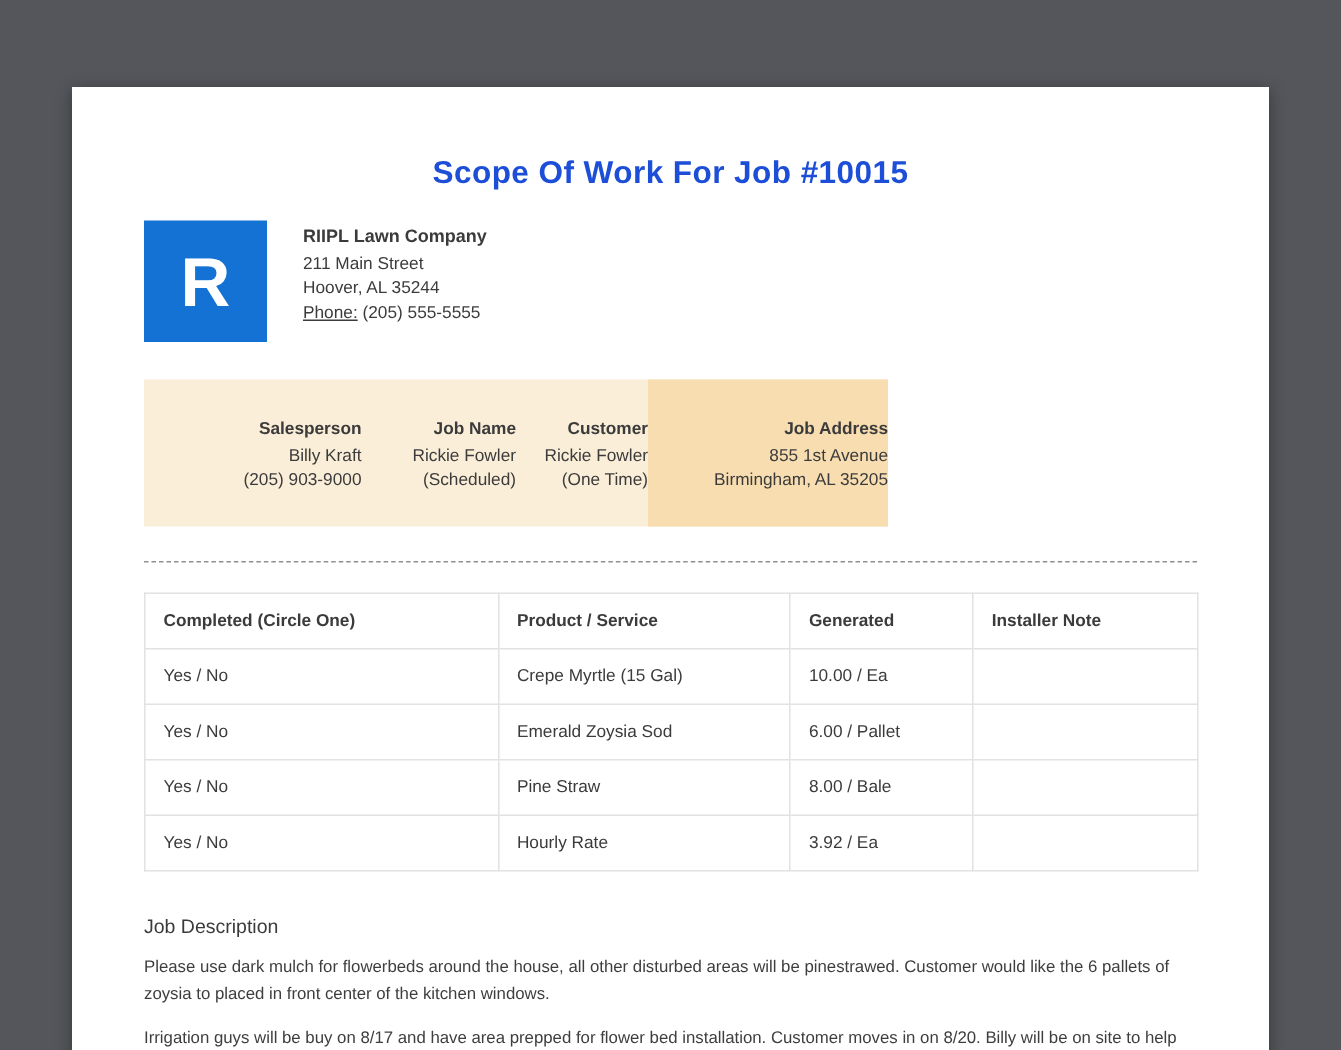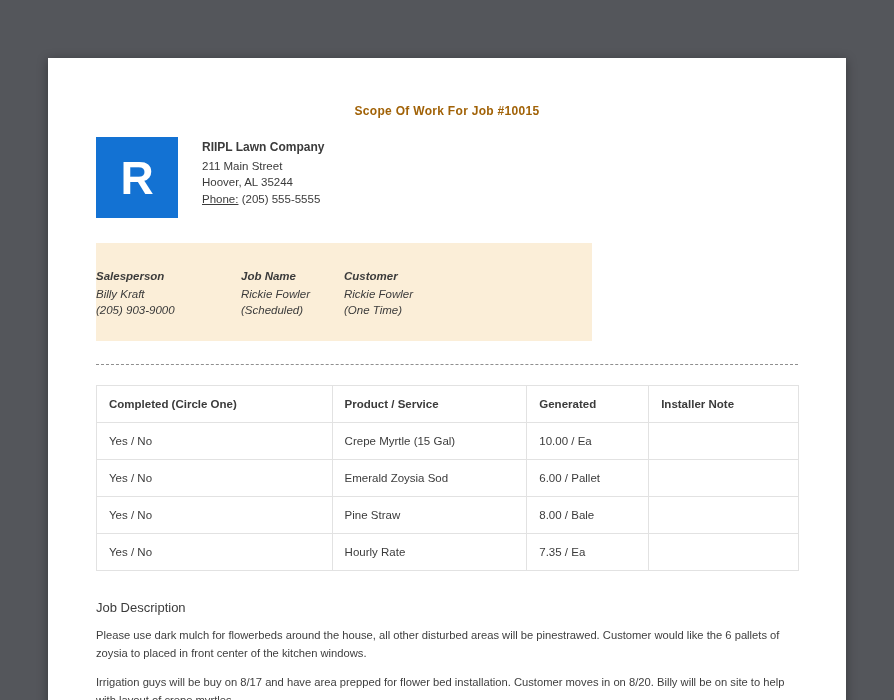--- a/index.html
+++ b/index.html
@@ -14,23 +14,23 @@
   .page {
     position:absolute; left:48px; top:58px;
     width:798px; height:760px;
     background: var(--page, #ffffff);
     padding:0 48px;
     box-shadow:0 2px 10px rgba(0,0,0,0.35);
   }
   .title {
     margin-top:46px;
     text-align:center;
-    font-size:12px;
+    font-size:21px;
     font-weight:600;
-    color:#a16207;
+    color:#1d4ed8;
     letter-spacing:0.3px;
   }
   .header-row { display:flex; margin-top:19px; }
   .logo {
     width:82px; height:81px; flex:0 0 82px;
     background: var(--logo-blue, #1372d3);
     color:#ffffff;
     display:flex; align-items:center; justify-content:center;
     font-size:46px; font-weight:bold;
   }
@@ -41,21 +41,21 @@
   .meta .label { font-weight:bold; font-size:12px; }
   .meta .gap { margin-top:12px; }
 
   .summary {
     margin-top:25px;
     display:flex;
     height:98px;
     width:496px;
     background: var(--summary-bg, #fbeed8);
   }
-  .sum-col { text-align:left; padding-top:25px; font-size:11.5px; line-height:16px;font-style:italic; }
+  .sum-col { text-align:right; padding-top:25px; font-size:11.5px; line-height:16px; }
   .sum-col .label { font-weight:bold; margin-bottom:2px; }
   .sum-col.highlight { background: var(--summary-highlight, #f8ddb0); }
   .w0 { width:145px; } .w1 { width:103px; } .w2 { width:88px; } .w3 { width:160px; }
 
   .divider { margin-top:23px; border-top:1px dashed #8f8f8f; height:0; }
 
   table.work {
     margin-top:20px;
     border-collapse:collapse;
     width:703px;
@@ -108,20 +108,25 @@
     <div class="sum-col w1">
       <div class="label">Job Name</div>
       <div>Rickie Fowler</div>
       <div>(Scheduled)</div>
     </div>
     <div class="sum-col w2">
       <div class="label">Customer</div>
       <div>Rickie Fowler</div>
       <div>(One Time)</div>
     </div>
+    <div class="sum-col w3 highlight">
+      <div class="label">Job Address</div>
+      <div>855 1st Avenue</div>
+      <div>Birmingham, AL 35205</div>
+    </div>
   </div>
 
   <div class="divider"></div>
 
   <table class="work">
     <colgroup>
       <col style="width:236px">
         <col style="width:195px">
         <col style="width:122px">
         <col style="width:150px">
@@ -149,21 +154,21 @@
       </tr>
       <tr>
         <td>Yes / No</td>
         <td>Pine Straw</td>
         <td>8.00 / Bale</td>
         <td></td>
       </tr>
       <tr>
         <td>Yes / No</td>
         <td>Hourly Rate</td>
-        <td>7.35 / Ea</td>
+        <td>3.92 / Ea</td>
         <td></td>
       </tr>
     </tbody>
   </table>
 
   <div class="jobdesc">
     <div class="heading">Job Description</div>
     <p>Please use dark mulch for flowerbeds around the house, all other disturbed areas will be pinestrawed. Customer would like the 6 pallets of zoysia to placed in front center of the kitchen windows.</p>
     <p>Irrigation guys will be buy on 8/17 and have area prepped for flower bed installation. Customer moves in on 8/20. Billy will be on site to help with layout of crepe myrtles.</p>
   </div>

